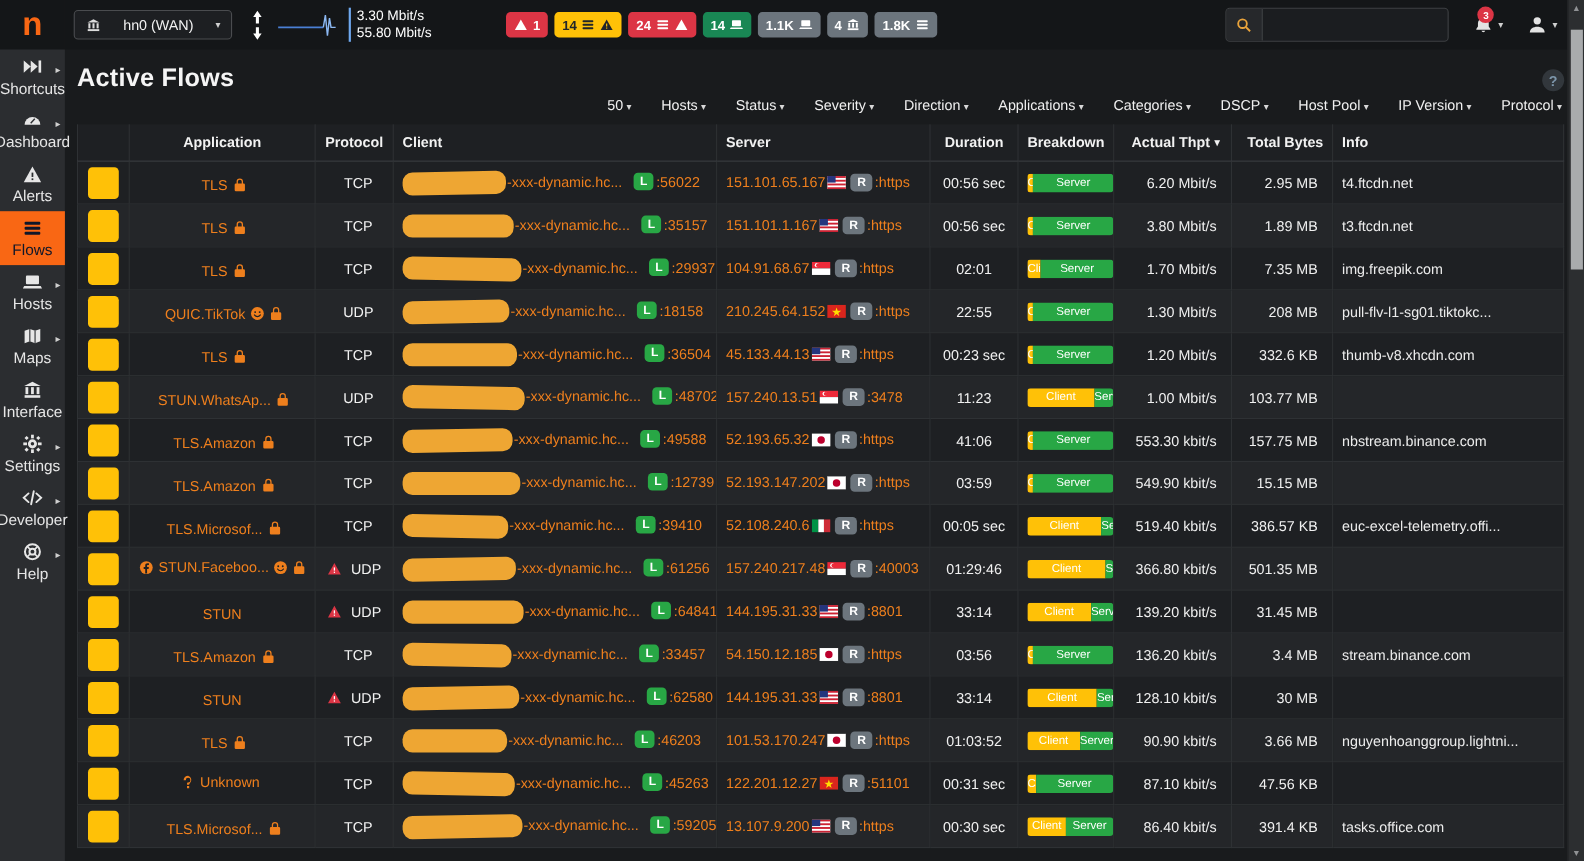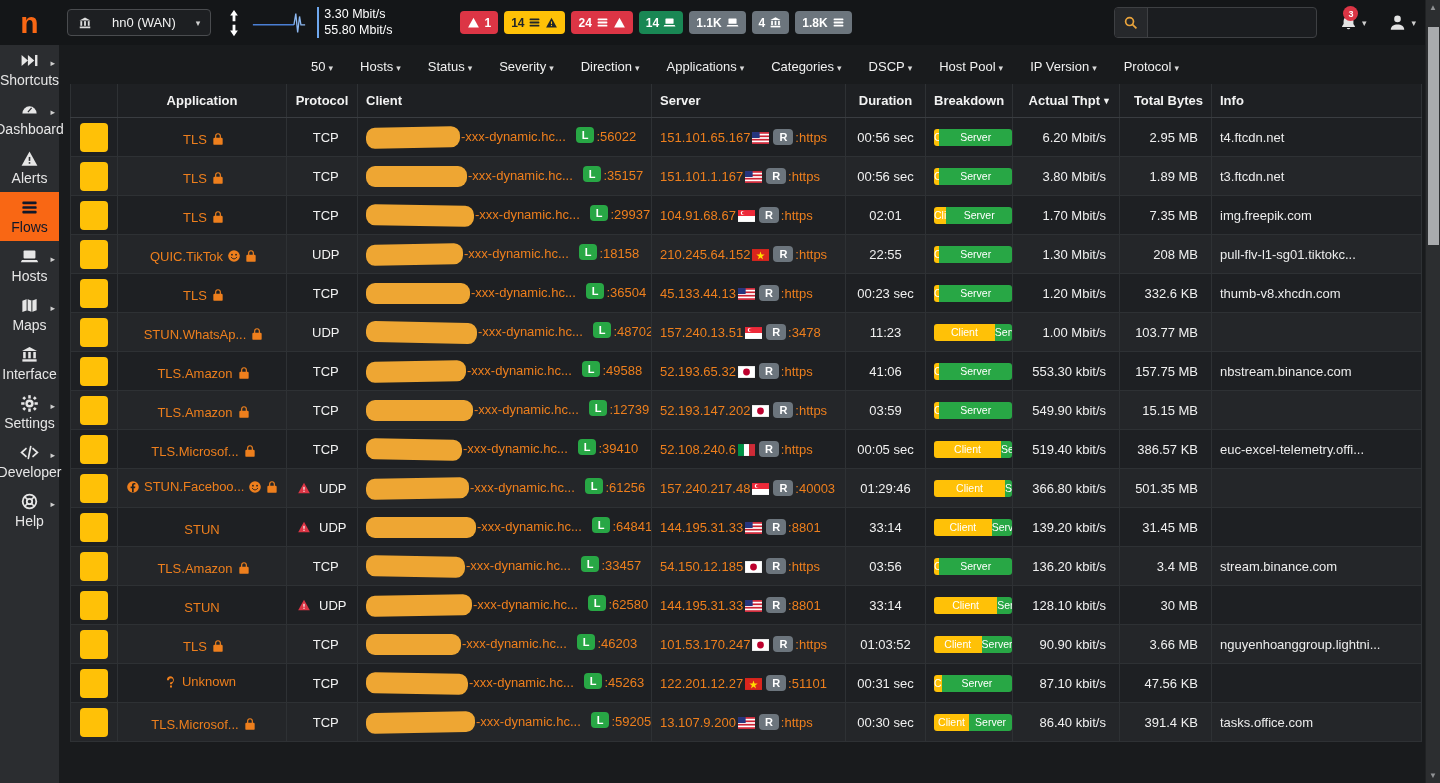--- a/index.html
+++ b/index.html
@@ -47,21 +47,21 @@
   .notif-dot { position:absolute; top:-7px; right:8px; background:#dc3545; color:#fff; border-radius:50%;
     min-width:15px; height:15px; font-size:9px; display:flex; align-items:center; justify-content:center; font-weight:bold; }
   .tiny-caret { font-size:9px; color:#cfcfcf; }
 
   
   .content { flex:1; padding:12px 18px 0 11px; }
   .title-row { display:flex; justify-content:space-between; align-items:flex-start; margin-bottom:4px; }
   .page-title { font-size:23px; font-weight:bold; color:#f5f5f5; letter-spacing:.2px; }
   .help-circle { width:20px; height:20px; border-radius:50%; background:#32373c; color:#7d96ab; font-size:13px;
     font-weight:bold; display:flex; align-items:center; justify-content:center; cursor:pointer; margin-top:6px; }
-  .filters { display:flex; justify-content:center; gap:27px; font-size:13px; color:#f0f0f0;
+  .filters { display:flex; justify-content:flex-end; gap:27px; font-size:13px; color:#f0f0f0;
     margin:2px 2px 10px 0; align-items:center; }
   .filter { cursor:pointer; white-space:nowrap; }
   .filter .caret { font-size:9px; color:#d8d8d8; margin-left:3px; }
 
   
   table { border-collapse:collapse; width:100%; table-layout:fixed; font-size:13px; }
   th, td { border:1px solid #2e3134; border-top:none; }
   thead th { background:#1e2023; color:#f2f2f2; font-weight:bold; padding:9px 8px; text-align:center;
     border-bottom:1px solid #3a3d41; cursor:pointer; }
   thead th.al { text-align:left; } thead th.ar { text-align:right; }
@@ -369,20 +369,24 @@
                 <circle cx="12" cy="7.5" r="4.2"></circle>
                 <path d="M3.5 21c0-4.2 3.8-6.6 8.5-6.6s8.5 2.4 8.5 6.6z"></path>
               </svg>
             </span>
           <span class="tiny-caret">▾</span>
         </div>
       </div>
     </header>
 
     <section class="content">
+      <div class="title-row">
+        <h1 class="page-title">Active Flows</h1>
+        <span class="help-circle">?</span>
+      </div>
       <div class="filters" id="filter-row">
           <span class="filter"><span>50</span><span class="caret">▾</span></span>
           <span class="filter"><span>Hosts</span><span class="caret">▾</span></span>
           <span class="filter"><span>Status</span><span class="caret">▾</span></span>
           <span class="filter"><span>Severity</span><span class="caret">▾</span></span>
           <span class="filter"><span>Direction</span><span class="caret">▾</span></span>
           <span class="filter"><span>Applications</span><span class="caret">▾</span></span>
           <span class="filter"><span>Categories</span><span class="caret">▾</span></span>
           <span class="filter"><span>DSCP</span><span class="caret">▾</span></span>
           <span class="filter"><span>Host Pool</span><span class="caret">▾</span></span>

